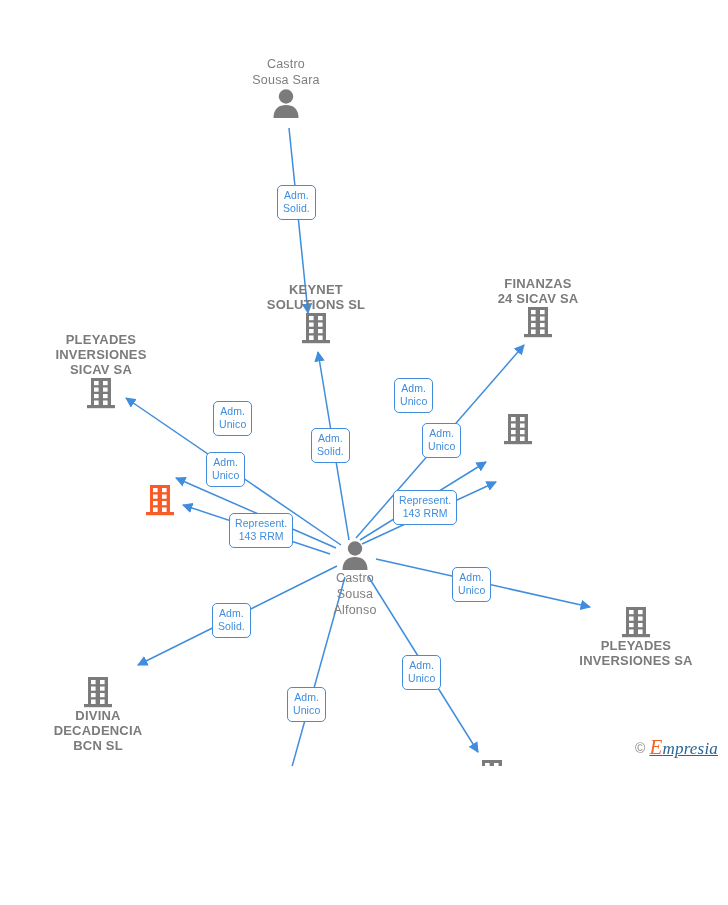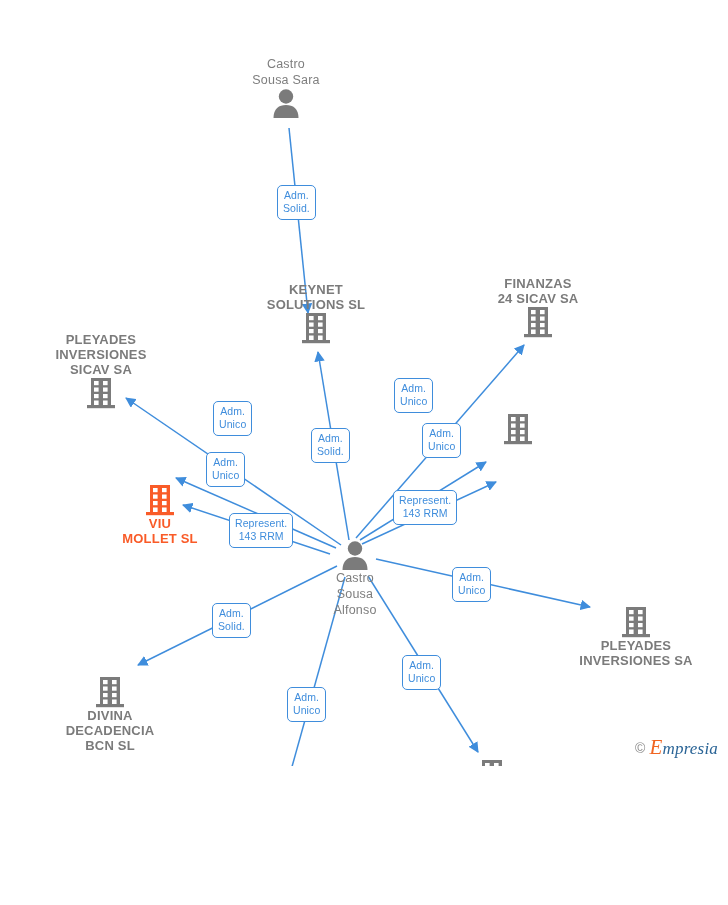--- a/index.html
+++ b/index.html
@@ -92,20 +92,21 @@
     font-size: 14px;
     line-height: 1;
   }
   #watermark .brand {
     font-family: "Liberation Serif", serif;
     font-style: italic;
     font-size: 17px;
     line-height: 1;
     color: #2a6496;
     letter-spacing: .2px;
+    text-decoration: underline;
   }
   #watermark .brand .cap {
     color: #f06522;
     font-size: 21px;
   }
 </style>
 </head>
 <body>
 
 <div id="graph-canvas">
@@ -222,22 +223,20 @@
             <rect x="7" y="4" width="4.6" height="4.2" fill="#fff"></rect>
             <rect x="16" y="4" width="4.6" height="4.2" fill="#fff"></rect>
             <rect x="7" y="10.5" width="4.6" height="4.2" fill="#fff"></rect>
             <rect x="16" y="10.5" width="4.6" height="4.2" fill="#fff"></rect>
             <rect x="7" y="17" width="4.6" height="4.2" fill="#fff"></rect>
             <rect x="16" y="17" width="4.6" height="4.2" fill="#fff"></rect>
             <rect x="7" y="23.5" width="4.6" height="4.5" fill="#fff"></rect>
             <rect x="16" y="23.5" width="4.6" height="4.5" fill="#fff"></rect>
           </svg>
         </span>
-        <div class="node-label">VIU
-MOLLET  SL</div>
       </div>
       <div class="node person" style="left: 355px; top: 540px;">
         <span class="node-glyph">
           <svg class="bldg" width="30" height="30" viewBox="0 0 30 30" xmlns="http://www.w3.org/2000/svg">
             <circle cx="15" cy="8.5" r="7.2" fill="#7b7b7b"></circle>
             <path d="M2.5 30 C2.5 20.5 8 17 15 17 C22 17 27.5 20.5 27.5 30 Z" fill="#7b7b7b"></path>
           </svg>
         </span>
         <div class="node-label">Castro
 Sousa
@@ -254,21 +253,21 @@
             <rect x="16" y="10.5" width="4.6" height="4.2" fill="#fff"></rect>
             <rect x="7" y="17" width="4.6" height="4.2" fill="#fff"></rect>
             <rect x="16" y="17" width="4.6" height="4.2" fill="#fff"></rect>
             <rect x="7" y="23.5" width="4.6" height="4.5" fill="#fff"></rect>
             <rect x="16" y="23.5" width="4.6" height="4.5" fill="#fff"></rect>
           </svg>
         </span>
         <div class="node-label">PLEYADES
 INVERSIONES SA</div>
       </div>
-      <div class="node company" style="left: 110px; top: 676px; text-align: center;">
+      <div class="node company" style="left: 98px; top: 676px; text-align: center;">
         <span class="node-glyph">
           <svg class="bldg" width="28" height="32" viewBox="0 0 28 32" xmlns="http://www.w3.org/2000/svg">
             <rect x="4" y="1" width="20" height="27" fill="#7b7b7b"></rect>
             <rect x="0" y="28" width="28" height="3.2" fill="#7b7b7b"></rect>
             <rect x="7" y="4" width="4.6" height="4.2" fill="#fff"></rect>
             <rect x="16" y="4" width="4.6" height="4.2" fill="#fff"></rect>
             <rect x="7" y="10.5" width="4.6" height="4.2" fill="#fff"></rect>
             <rect x="16" y="10.5" width="4.6" height="4.2" fill="#fff"></rect>
             <rect x="7" y="17" width="4.6" height="4.2" fill="#fff"></rect>
             <rect x="16" y="17" width="4.6" height="4.2" fill="#fff"></rect>

